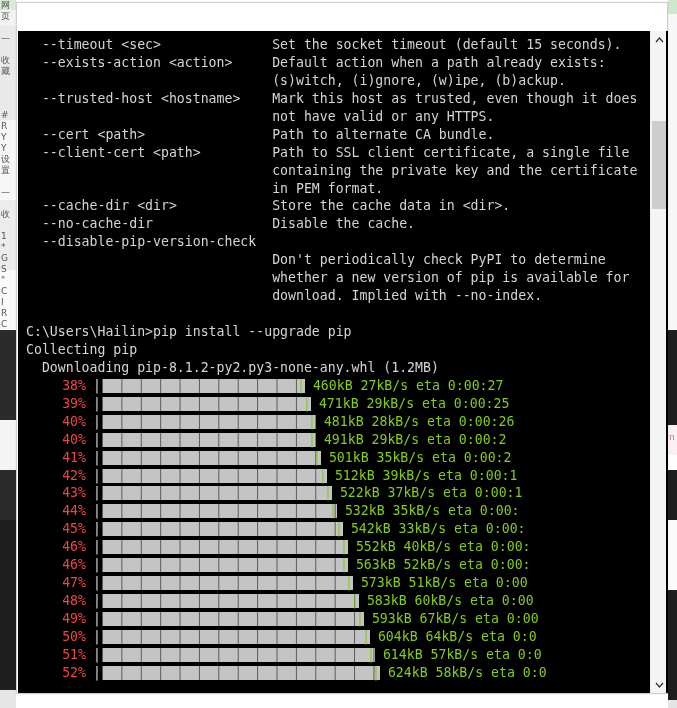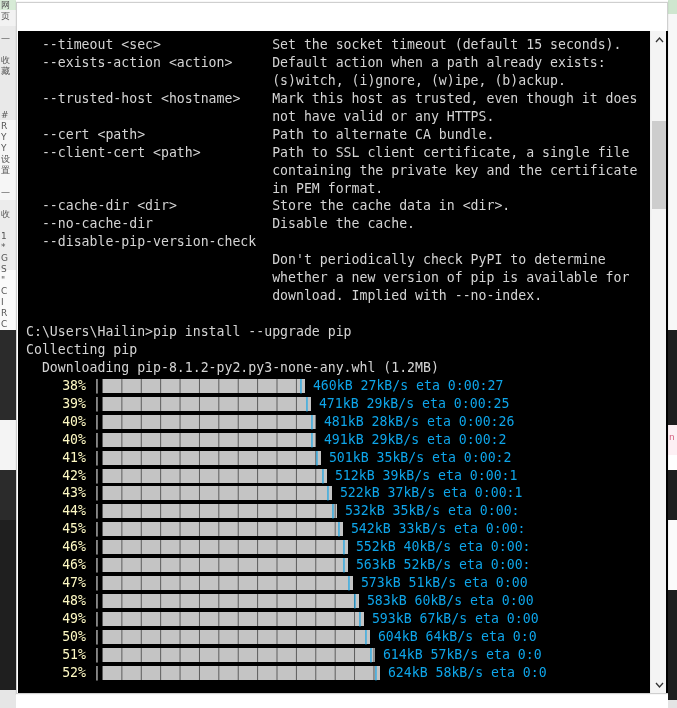--- a/index.html
+++ b/index.html
@@ -153,36 +153,36 @@
     overflow: hidden;
   }
   #term-text .blk { display: block; height: 17.95px; }
 
   
   .prow { display: block; height: 17.95px; position: relative; }
   .prow .pct {
     display: inline-block;
     width: 60px;
     text-align: right;
-    color: #fef9c3;
+    color: #ef4444;
   }
   .prow .pipe { color: #d4d4d4; padding-left: 7px; }
   .prow .bar {
     display: inline-block;
     height: 14px;
     background: #c4c4c4;
     vertical-align: -3px;
     margin-left: 1px;
     background-image:
       linear-gradient(to right, rgba(0,0,0,0.55) 1px, transparent 1px);
     background-size: 19.4px 100%;
   }
   .prow .stats {
     position: absolute;
-    color: #0ea5e9;
+    color: #84cc16;
     white-space: pre;
   }
 
   
   #scrollbar {
     position: absolute;
     right: 1px; top: 28px;
     width: 16px;
     height: 662px;
     background: #f4f4f4;

